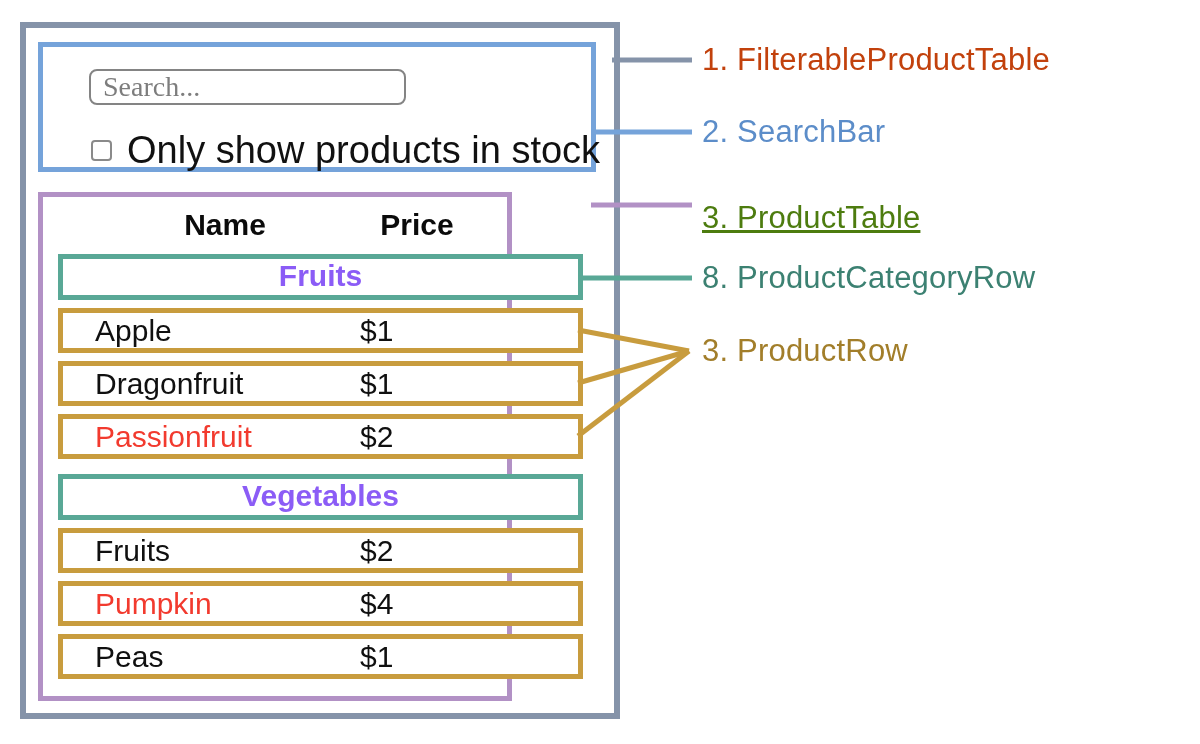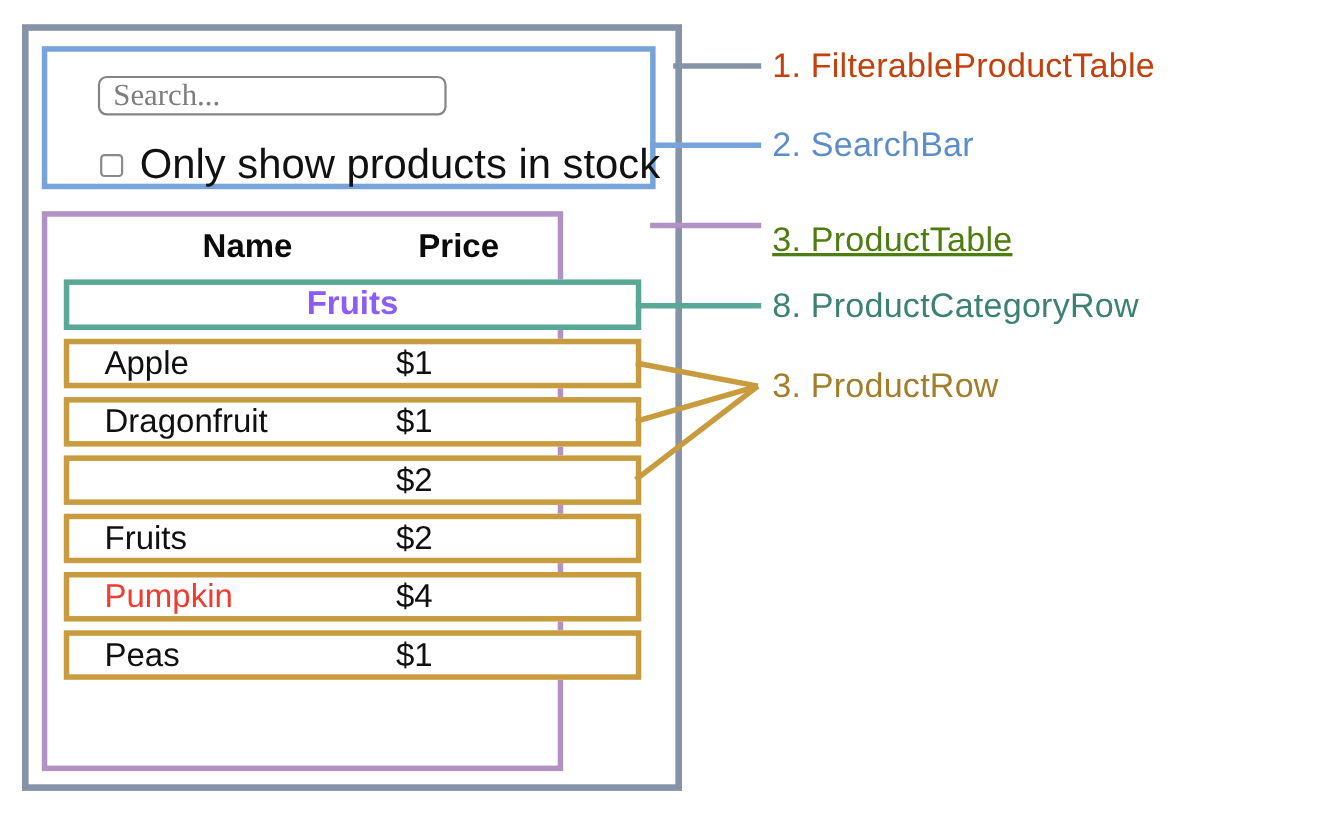--- a/index.html
+++ b/index.html
@@ -61,21 +61,25 @@
           </div>
           <div class="row product-row">
             <span class="cell name">Apple</span>
             <span class="cell price">$1</span>
           </div>
           <div class="row product-row">
             <span class="cell name">Dragonfruit</span>
             <span class="cell price">$1</span>
           </div>
           <div class="row product-row">
+            <span class="cell name oos">Passionfruit</span>
             <span class="cell price">$2</span>
+          </div>
+          <div class="row category-row">
+            <span>Vegetables</span>
           </div>
           <div class="row product-row">
             <span class="cell name">Fruits</span>
             <span class="cell price">$2</span>
           </div>
           <div class="row product-row">
             <span class="cell name oos">Pumpkin</span>
             <span class="cell price">$4</span>
           </div>
           <div class="row product-row">

